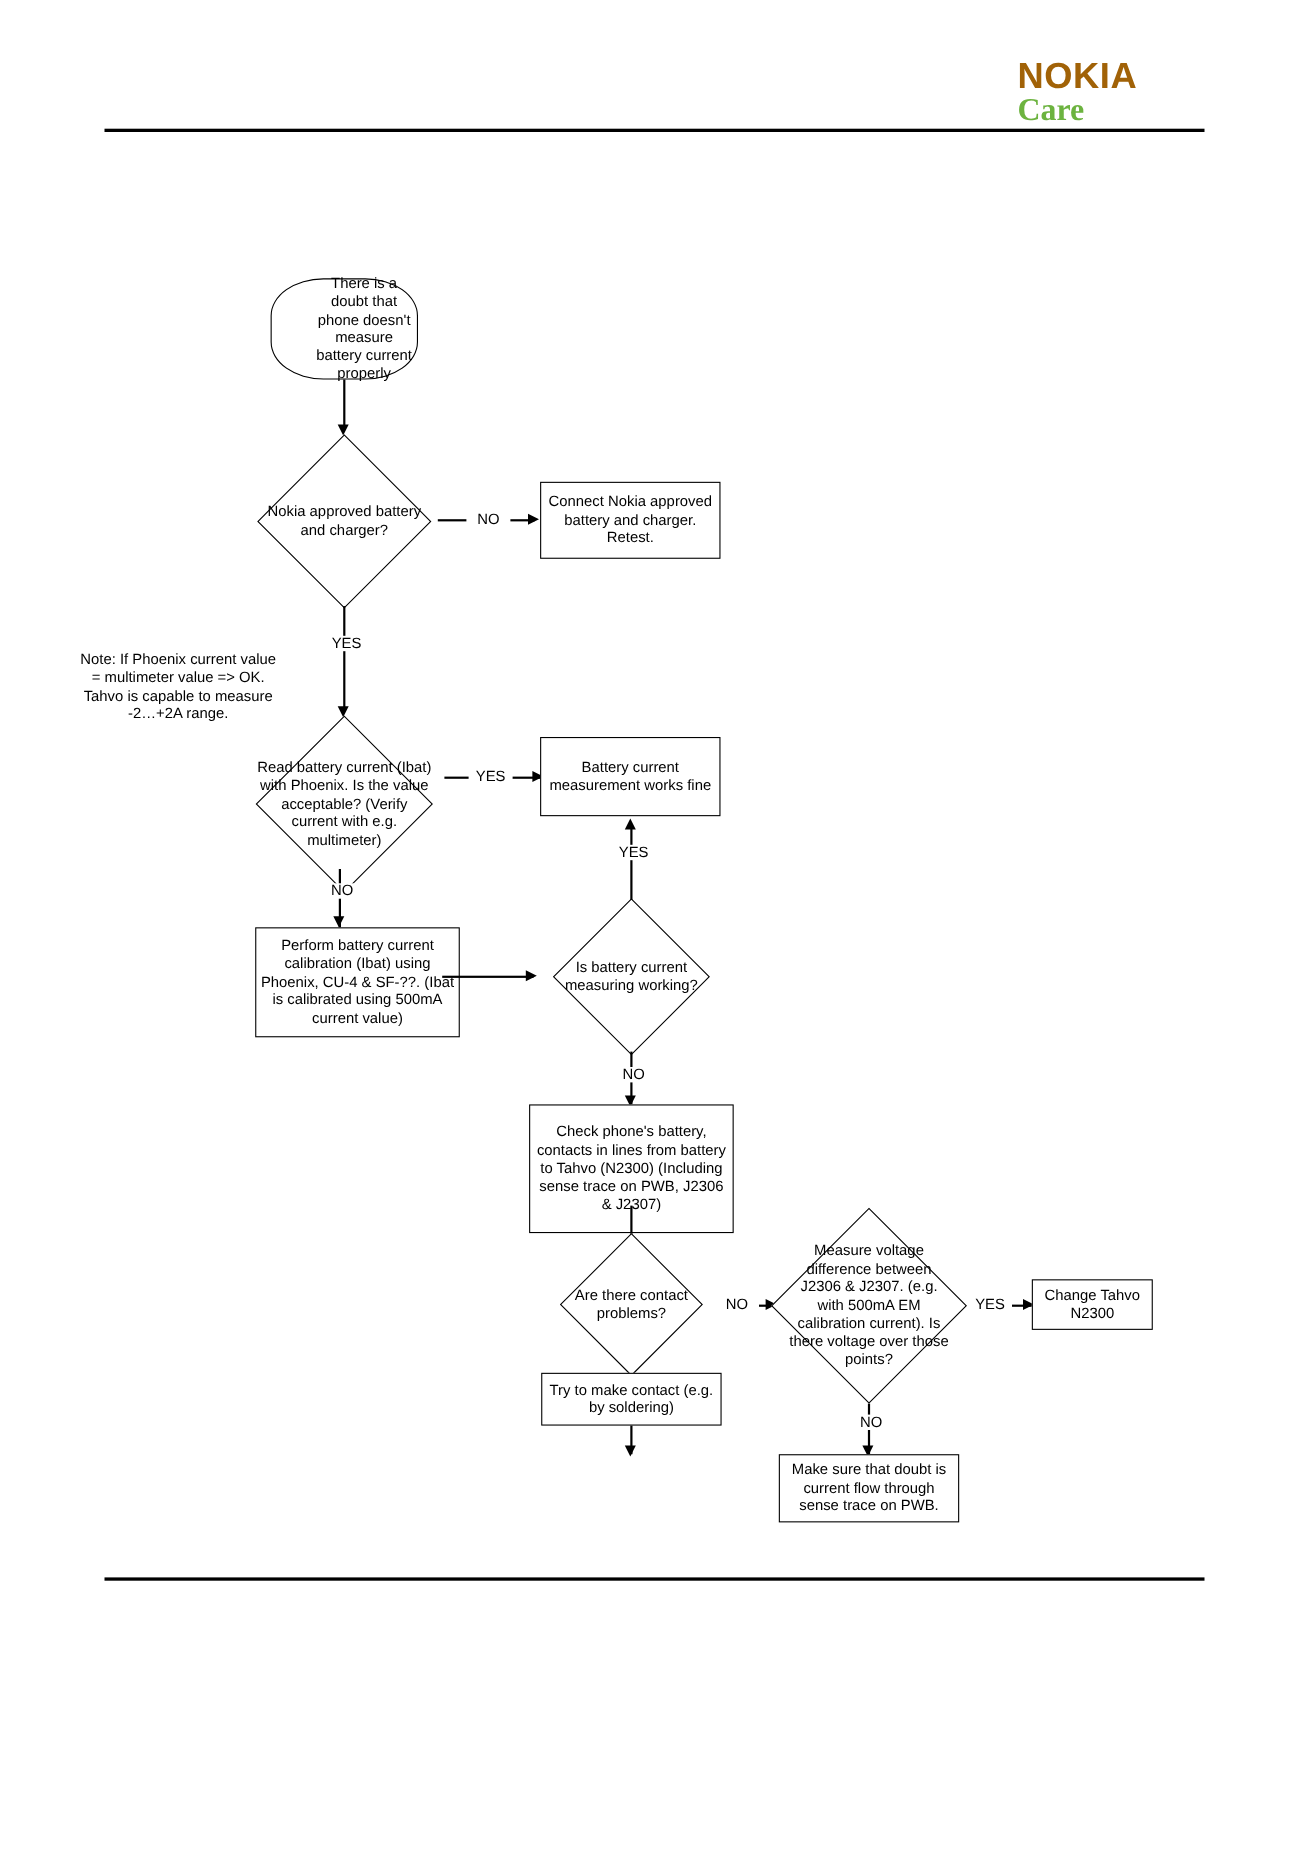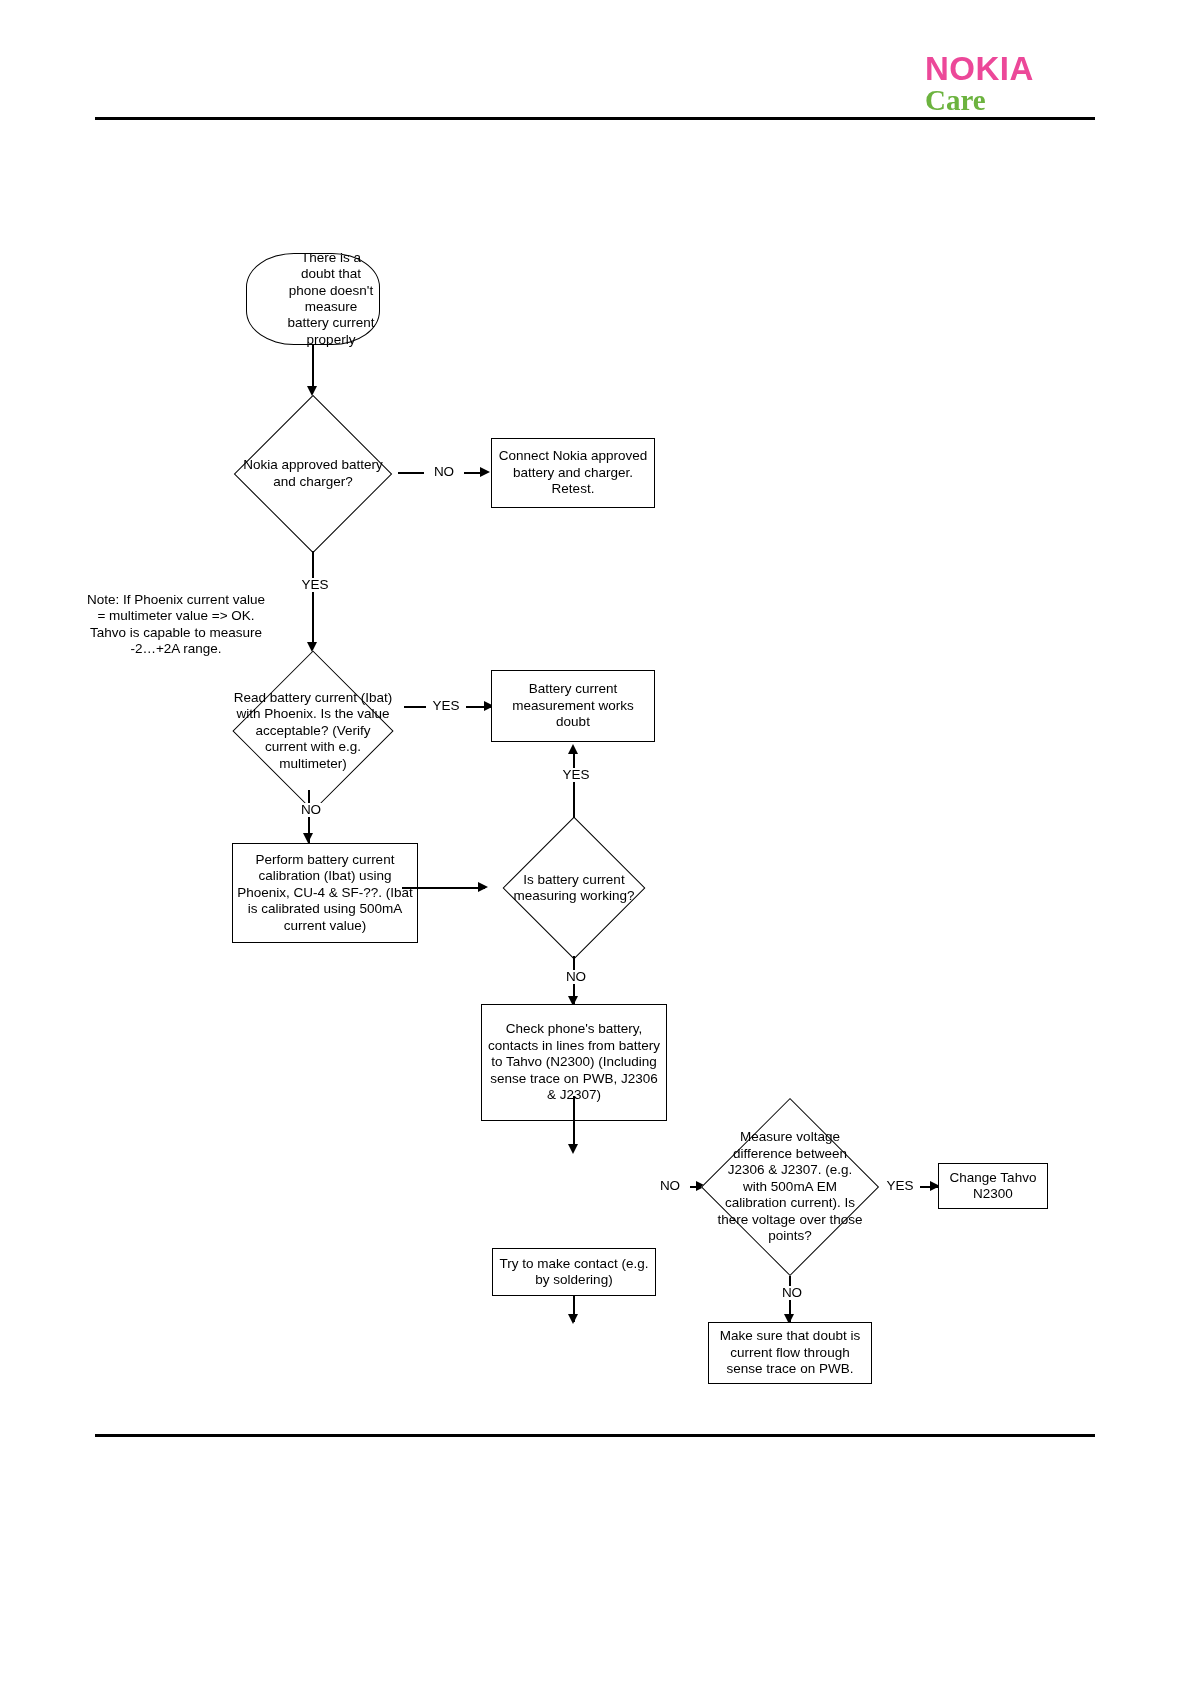--- a/index.html
+++ b/index.html
@@ -9,21 +9,21 @@
     color:#000;
   }
   .page{position:absolute;inset:0;}
 
   
   .logo{
     position:absolute;left:925px;top:52px;width:140px;
     text-align:left;line-height:1;
   }
   .logo-nokia{
-    display:block;font-size:33px;font-weight:bold;color:#ec4899;
+    display:block;font-size:33px;font-weight:bold;color:#a16207;
     letter-spacing:0.5px;font-family:"Liberation Sans", sans-serif;
   }
   .logo-care{
     display:block;font-size:29px;font-weight:bold;color:#6cb33f;
     margin-top:1px;font-family:Liberation Serif, serif;
   }
   .rule{position:absolute;left:95px;width:1000px;height:3px;background:#000;}
   .rule-top{top:117px;}
   .rule-bottom{top:1434px;}
 
@@ -101,33 +101,33 @@
   <div class="arrow right" style="left:480px;top:467px;"></div>
 
   <div class="node box" style="left:491px;top:438px;width:164px;height:70px;">
     <span class="txt">Connect Nokia approved battery and charger. Retest.</span>
   </div>
 
   <div class="ln v" style="left:312px;top:551px;height:95px;"></div>
   <div class="elabel" style="left:295px;top:578px;width:36px;">YES</div>
   <div class="arrow down" style="left:307px;top:642px;"></div>
 
-  <div class="caption" style="left:86px;top:592px;width:180px;">Note: If Phoenix current value = multimeter value =&gt; OK. Tahvo is capable to measure -2…+2A range.</div>
+  <div class="caption" style="left:72px;top:592px;width:180px;">Note: If Phoenix current value = multimeter value =&gt; OK. Tahvo is capable to measure -2…+2A range.</div>
 
   <div class="node diamond" style="left:222px;top:652px;width:182px;height:158px;">
     <div class="dshape" style="width:112px;height:112px;"></div>
     <span class="txt" style="width:160px;">Read battery current (Ibat) with Phoenix. Is the value acceptable? (Verify current with e.g. multimeter)</span>
   </div>
 
   <div class="ln h" style="left:404px;top:706px;width:88px;"></div>
   <div class="elabel" style="left:426px;top:699px;width:36px;">YES</div>
   <div class="arrow right" style="left:484px;top:701px;"></div>
 
   <div class="node box" style="left:491px;top:670px;width:164px;height:72px;">
-    <span class="txt">Battery current measurement works doubt</span>
+    <span class="txt">Battery current measurement works fine</span>
   </div>
 
   <div class="ln v" style="left:308px;top:790px;height:55px;"></div>
   <div class="elabel" style="left:291px;top:803px;width:36px;">NO</div>
   <div class="arrow down" style="left:303px;top:833px;"></div>
 
   <div class="node box" style="left:232px;top:843px;width:186px;height:100px;">
     <span class="txt">Perform battery current calibration (Ibat) using Phoenix, CU-4 &amp; SF-??. (Ibat is calibrated using 500mA current value)</span>
   </div>
 
@@ -147,20 +147,24 @@
   <div class="elabel" style="left:556px;top:970px;width:36px;">NO</div>
   <div class="arrow down" style="left:568px;top:996px;"></div>
 
   <div class="node box" style="left:481px;top:1004px;width:186px;height:117px;">
     <span class="txt">Check phone's battery, contacts in lines from battery to Tahvo (N2300) (Including sense trace on PWB, J2306 &amp; J2307)</span>
   </div>
 
   <div class="ln v" style="left:573px;top:1096px;height:54px;"></div>
   <div class="arrow down" style="left:568px;top:1144px;"></div>
 
+  <div class="node diamond" style="left:493px;top:1122px;width:162px;height:128px;">
+    <div class="dshape" style="width:90px;height:90px;"></div>
+    <span class="txt" style="width:110px;">Are there contact problems?</span>
+  </div>
 
   <div class="ln v" style="left:573px;top:1250px;height:72px;"></div>
   <div class="elabel" style="left:556px;top:1276px;width:36px;">YES</div>
   <div class="arrow down" style="left:568px;top:1314px;"></div>
 
   <div class="node box" style="left:492px;top:1248px;width:164px;height:48px;">
     <span class="txt">Try to make contact (e.g. by soldering)</span>
   </div>
 
   <div class="ln h" style="left:655px;top:1186px;width:48px;"></div>

